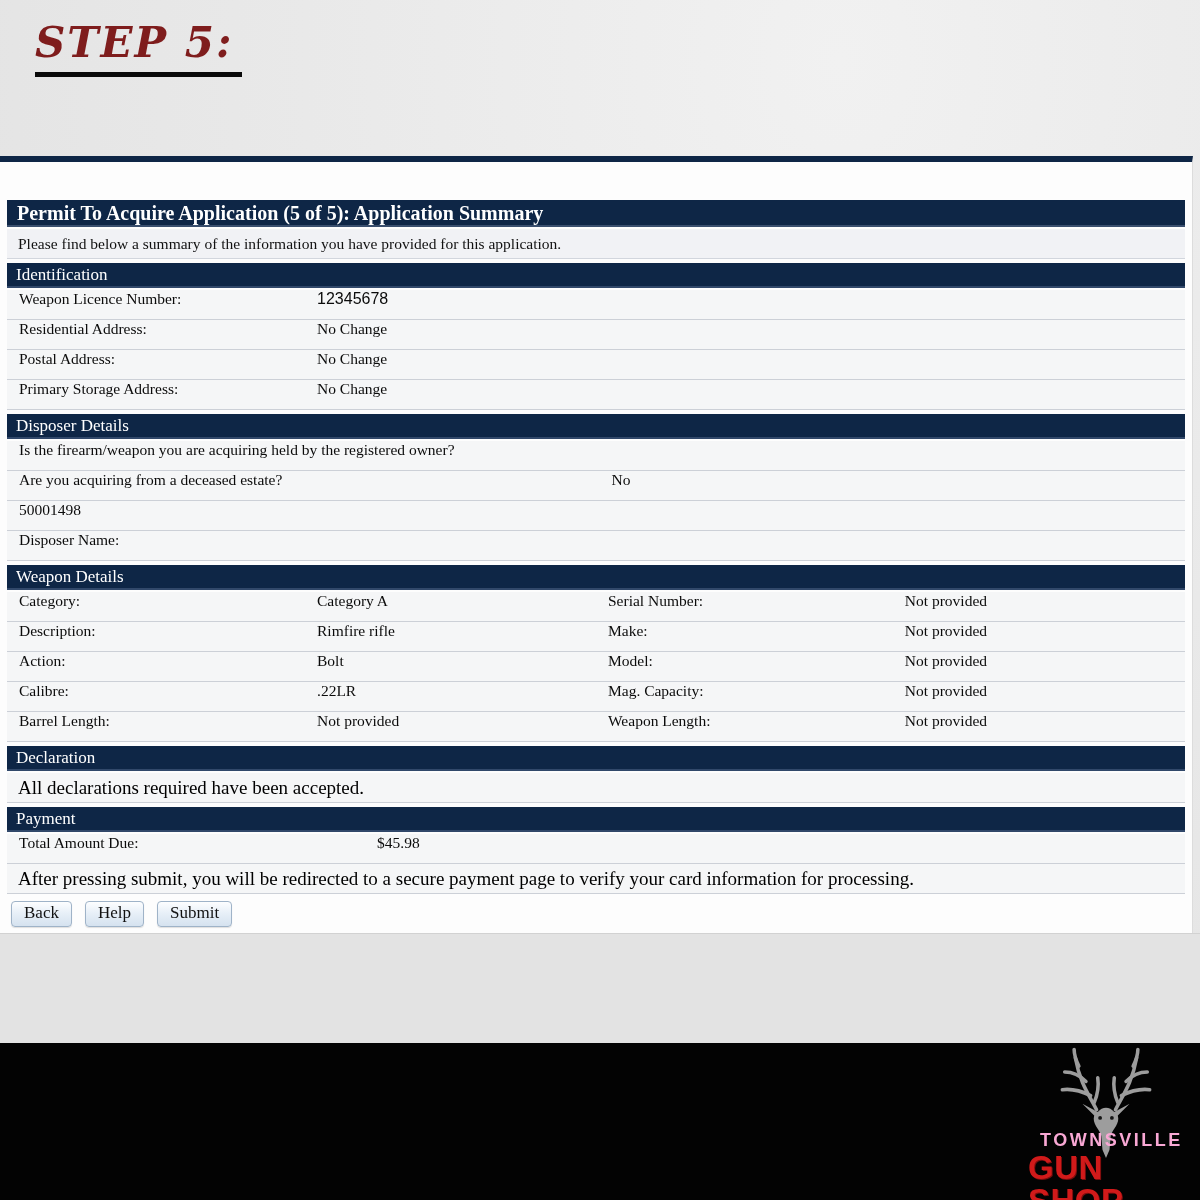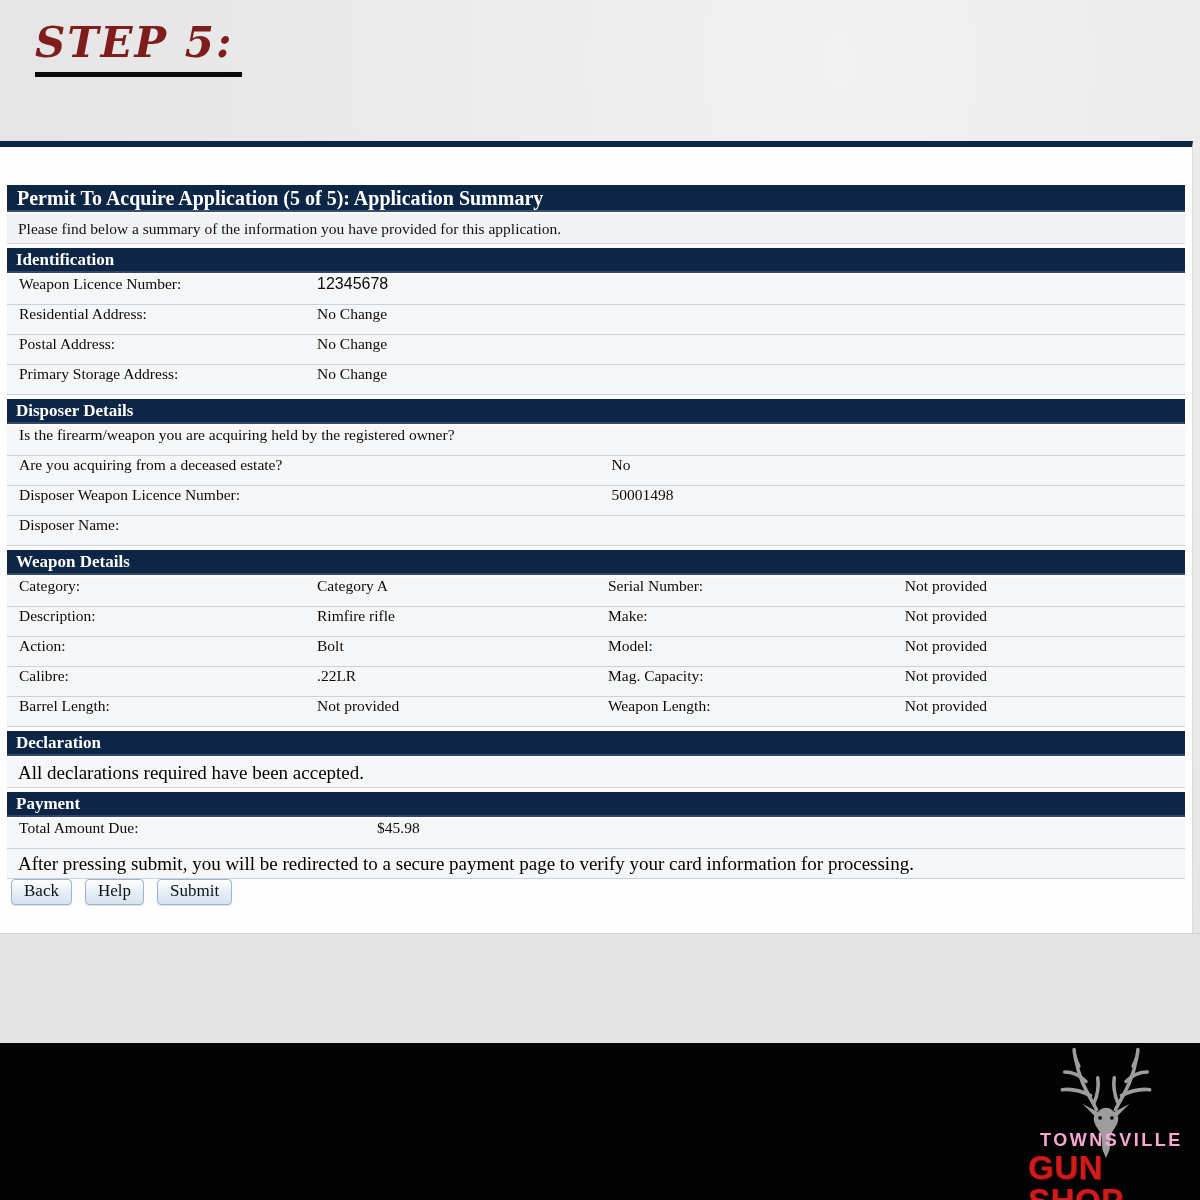--- a/index.html
+++ b/index.html
@@ -24,21 +24,21 @@
     color: #7f1d1d;
     border-bottom: 5px solid #0a0a0a;
     padding: 0 8px 5px 0;
     display: inline-block;
   }
 
   
   .form-panel {
     position: absolute;
     left: 0;
-    top: 141px;
+    top: 156px;
     width: 1193px;
     height: 792px;
     background: #fdfdfd;
     border-top: 6px solid #0e2646;
     border-right: 1px solid #dcdcdc;
     padding: 38px 7px 0 7px;
   }
 
   .title-bar {
     background: #0e2646;
@@ -60,21 +60,21 @@
     padding-left: 11px;
     font-size: 15.5px;
     color: #111;
   }
 
   .section { margin-top: 4px; }
 
   .section-bar {
     background: #0e2646;
     color: #ffffff;
-    font-weight: bold;
+    font-weight: normal;
     font-size: 17px;
     height: 25px;
     line-height: 24px;
     padding-left: 9px;
     border-bottom: 2px solid #31486a;
   }
 
   .rows { margin-top: 2px; }
 
   .row {
@@ -105,20 +105,21 @@
     background: #f5f6f7;
     border-bottom: 1px solid #ccd0d7;
     height: 30px;
     line-height: 29px;
     padding-left: 11px;
     font-size: 19px;
   }
 
   
   .buttons-row {
+    margin-top: 7px;
     display: flex;
     align-items: flex-start;
     padding: 0 4px;
   }
   .btn {
     font-family: "Liberation Serif", serif;
     font-size: 17px;
     color: #111;
     background: linear-gradient(#fdfeff 0%, #e8f0f8 45%, #d5e2ef 100%);
     border: 1px solid #9fb3c8;
@@ -212,21 +213,20 @@
     <div class="section-bar">Disposer Details</div>
     <div class="rows">
       <div class="row">
         <div class="c-label-50">Is the firearm/weapon you are acquiring held by the registered owner?</div>
       </div>
       <div class="row">
         <div class="c-label-50">Are you acquiring from a deceased estate?</div>
         <div class="c-value-50">No</div>
       </div>
       <div class="row">
-        <div class="c-label-50">Disposer Weapon Licence Number:</div>
         <div class="c-value-50">50001498</div>
       </div>
       <div class="row">
         <div class="c-label-50">Disposer Name:</div>
       </div>
     </div>
   </div>
 
   <div class="section">
     <div class="section-bar">Weapon Details</div>

